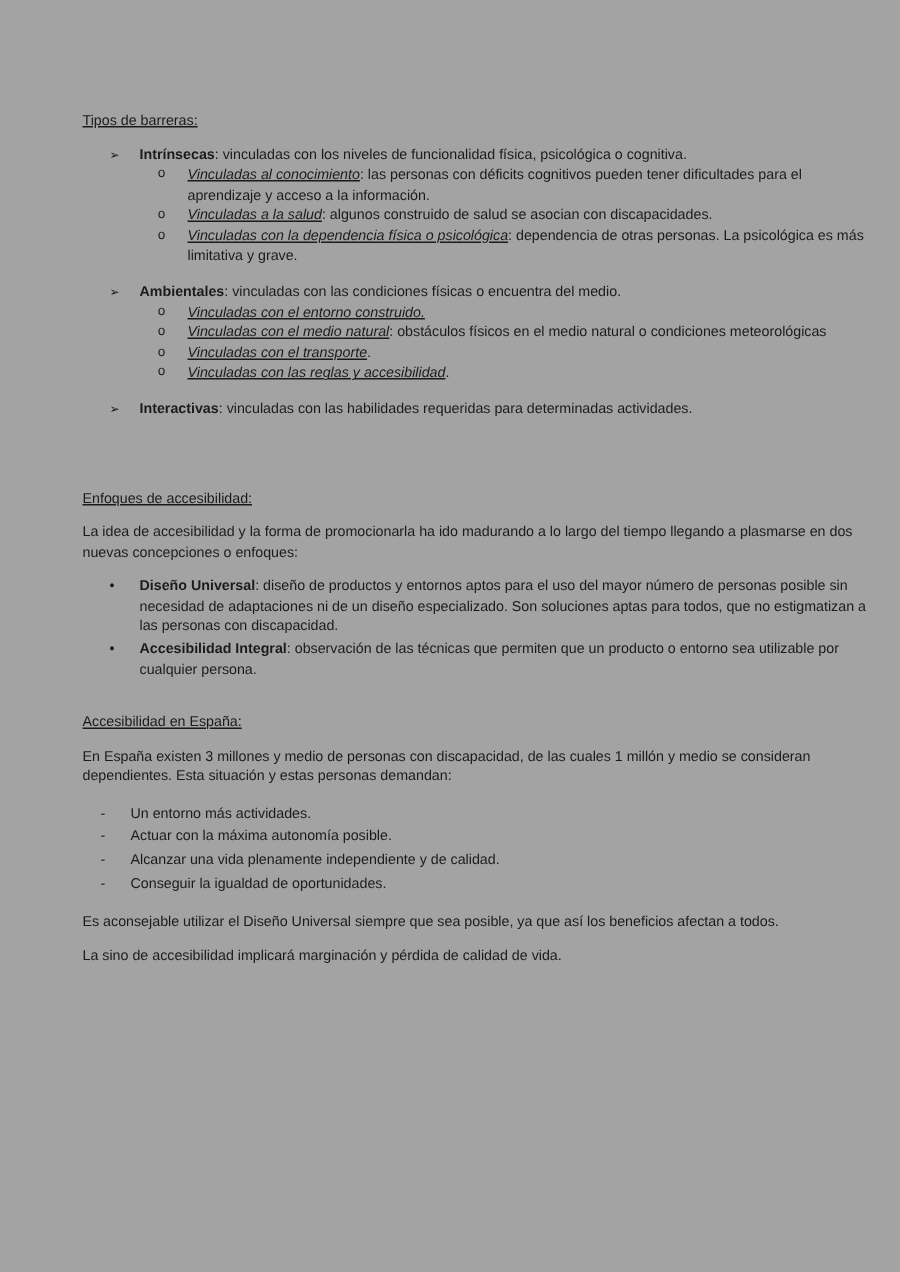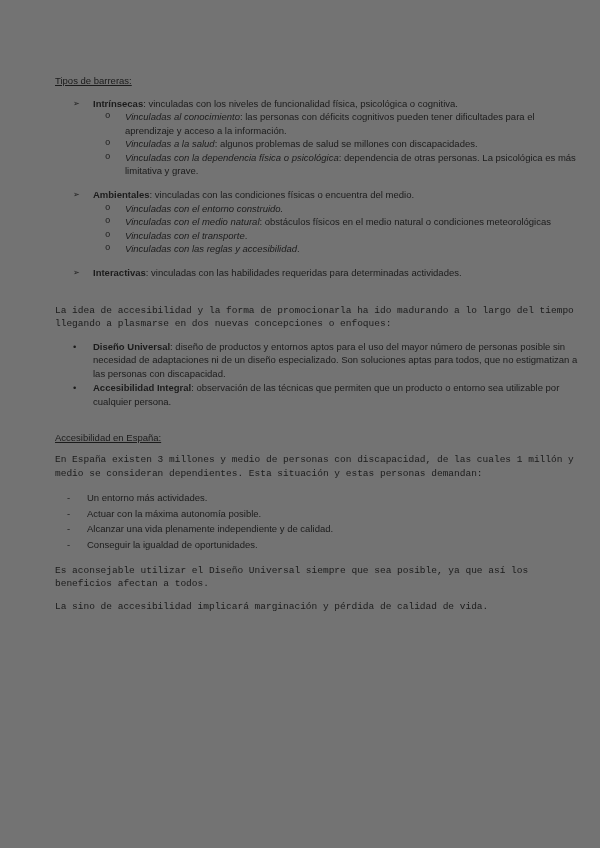--- a/index.html
+++ b/index.html
@@ -1,38 +1,38 @@
 <!DOCTYPE html>
 <html><head>
 <meta charset="utf-8">
 <style>
   * { margin:0; padding:0; box-sizing:border-box; }
   html,body { background:#ffffff; }
   .page {
-    width:600px; height:848px; background:#737373; overflow:hidden;
+    width:600px; height:848px; background:#a3a3a3; overflow:hidden;
     padding:74px 22px 40px 55px;
     font-family:"Liberation Sans", sans-serif;
     font-size:9.5px; line-height:1.43; color:#1b1b1b;
     -webkit-font-smoothing:antialiased;
   }
   .heading { margin:22px 0 9px 0; }
   .heading.first { margin-top:0; }
   .u { text-decoration:underline; }
   .b { font-weight:bold; }
-  .iu { font-style:italic; }
+  .iu { font-style:italic; text-decoration:underline; }
   .group { margin-bottom:10px; }
   .li { display:flex; align-items:flex-start; }
   .l1 { padding-left:18px; }
   .l2 { padding-left:50px; }
   .mk { flex:0 0 20px; width:20px; }
   .mk-arrow { font-size:8px; padding-top:1px; }
   .mk-o { font-family:"Liberation Mono", monospace; font-size:9px; }
   .mk-dot { font-size:9.5px; }
   .tx { flex:1; }
-  .para { margin:0 0 9px 0;font-family:Liberation Mono, monospace; }
+  .para { margin:0 0 9px 0; }
   .bullets { margin-bottom:10px; }
   .bullets .li { padding-left:18px; margin-bottom:1px; }
   .dashes { margin:11px 0 12px 0; }
   .dashes .li { padding-left:12px; margin-bottom:2px; }
   .spacer-lg { height:14px; }
 </style>
 </head>
 <body>
 
 <div class="page">
@@ -45,21 +45,21 @@
     <div class="li l1">
       <span class="mk mk-arrow">➢</span>
       <div class="tx"><span class="b">Intrínsecas</span><span>: vinculadas con los niveles de funcionalidad física, psicológica o cognitiva.</span></div>
     </div>
     <div class="li l2">
       <span class="mk mk-o">o</span>
       <div class="tx"><span class="iu">Vinculadas al conocimiento</span><span>: las personas con déficits cognitivos pueden tener dificultades para el aprendizaje y acceso a la información.</span></div>
     </div>
     <div class="li l2">
       <span class="mk mk-o">o</span>
-      <div class="tx"><span class="iu">Vinculadas a la salud</span><span>: algunos problemas de salud se millones con discapacidades.</span></div>
+      <div class="tx"><span class="iu">Vinculadas a la salud</span><span>: algunos construido de salud se asocian con discapacidades.</span></div>
     </div>
     <div class="li l2">
       <span class="mk mk-o">o</span>
       <div class="tx"><span class="iu">Vinculadas con la dependencia física o psicológica</span><span>: dependencia de otras personas. La psicológica es más limitativa y grave.</span></div>
     </div>
   </div>
 
   <div class="group">
     <div class="li l1">
       <span class="mk mk-arrow">➢</span>
@@ -85,20 +85,23 @@
 
   <div class="group">
     <div class="li l1">
       <span class="mk mk-arrow">➢</span>
       <div class="tx"><span class="b">Interactivas</span><span>: vinculadas con las habilidades requeridas para determinadas actividades.</span></div>
     </div>
   </div>
 
   <div class="spacer-lg"></div>
 
+  <div class="heading">
+    <span class="u">Enfoques de accesibilidad:</span>
+  </div>
 
   <p class="para">La idea de accesibilidad y la forma de promocionarla ha ido madurando a lo largo del tiempo llegando a plasmarse en dos nuevas concepciones o enfoques:</p>
 
   <div class="bullets">
     <div class="li">
       <span class="mk mk-dot">•</span>
       <div class="tx"><span class="b">Diseño Universal</span><span>: diseño de productos y entornos aptos para el uso del mayor número de personas posible sin necesidad de adaptaciones ni de un diseño especializado. Son soluciones aptas para todos, que no estigmatizan a las personas con discapacidad.</span></div>
     </div>
     <div class="li">
       <span class="mk mk-dot">•</span>

